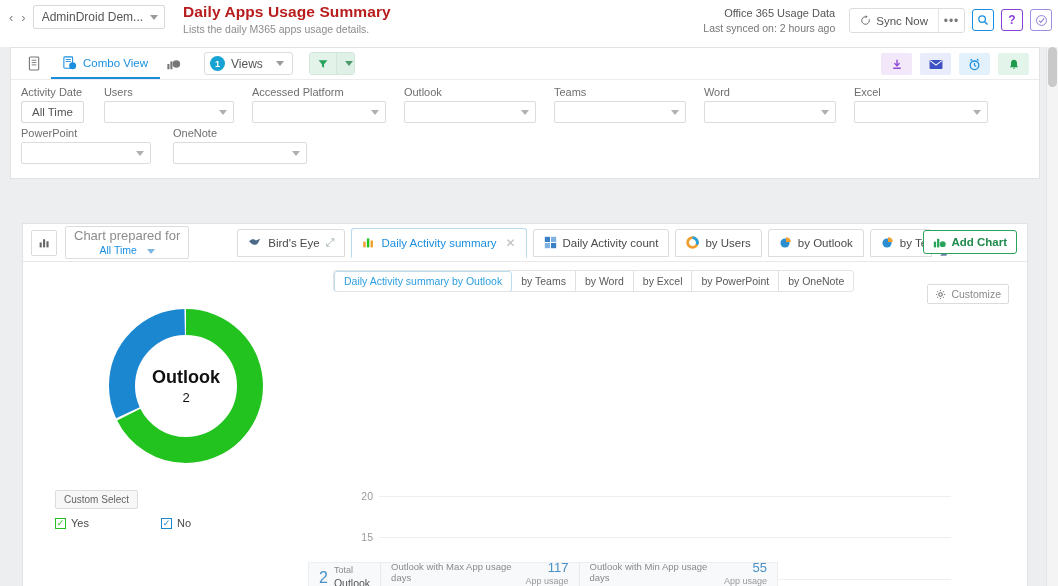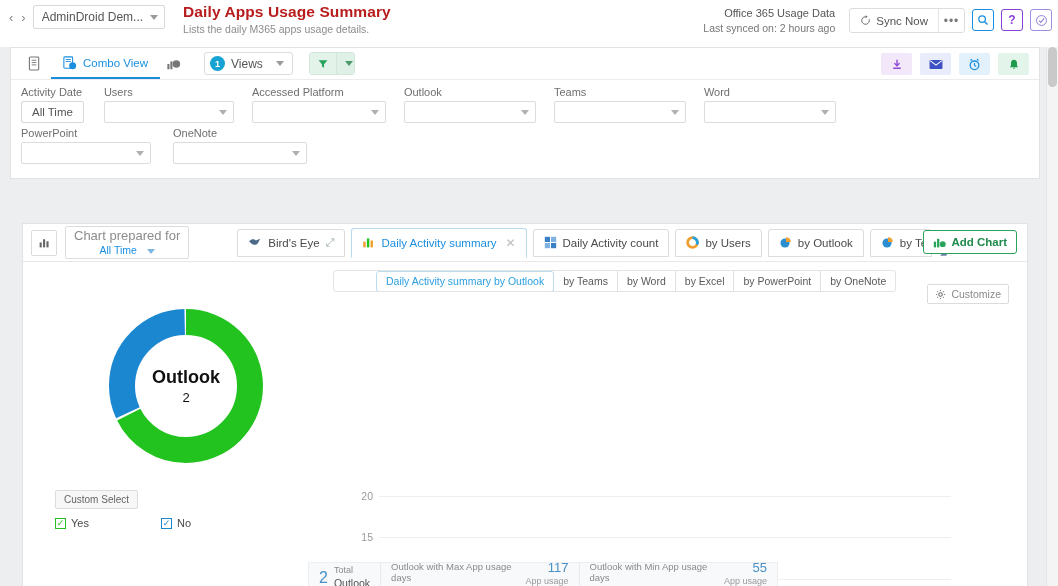--- a/index.html
+++ b/index.html
@@ -87,21 +87,21 @@
   .ctab.active { color:#1a8fe0; border-color:#b9d9ef; border-bottom-color:#fff; height:30px; }
   .ctab .xclose { color:#bbb; font-size:12px; margin-left:3px;}
   .tab-arrow { margin-left:6px; color:#6e86a6; font-size:22px; font-weight:bold; line-height:1;}
   .addchart { position:absolute; right:10px; top:6px; height:24px; border:1px solid #27a35a; border-radius:3px;
               display:flex;align-items:center;gap:5px; padding:0 9px; color:#1f8b4c; font-size:11.5px; font-weight:bold; background:#fff;}
 
   .subtabs { height:26px; display:flex; align-items:center; margin:6px 0 0 310px; }
   .stab { height:20px; display:flex;align-items:center; padding:0 9px; font-size:10.5px; color:#5a5a5a;
           border-right:1px solid #e0e0e0;}
   .stab.active { color:#2c9fe0; border:1px solid #bcdcf0; border-radius:3px; background:#fff; height:21px;}
-  .subwrap { border:1px solid #e3e3e3; border-radius:3px; display:inline-flex; height:22px; align-items:center; overflow:hidden;padding-left:42px;}
+  .subwrap { border:1px solid #e3e3e3; border-radius:3px; display:inline-flex; height:22px; align-items:center; overflow:hidden;}
   .customize { position:absolute; right:18px; top:60px; height:20px; border:1px solid #dcdcdc; border-radius:2px;
                display:flex;align-items:center;gap:5px; padding:0 7px; font-size:10.5px; color:#8a8a8a; background:#fff;}
 
   
   .donut-wrap { position:absolute; left:18px; top:72px; width:290px; }
   .donut { position:relative; width:180px; height:180px; margin:0 auto;}
   .donut-center { position:absolute; inset:0; display:flex;flex-direction:column;align-items:center;justify-content:center;}
   .donut-center .dl1 { font-size:18px; color:#111; font-weight:bold;}
   .donut-center .dl2 { font-size:13px; color:#111; margin-top:2px;}
   .cust-sel { margin:14px 0 0 14px; display:inline-block; border:1px solid #dcdcdc; border-radius:2px; padding:3px 8px;
@@ -290,20 +290,26 @@
           <div class="fsel" style="width:132px">
             <span class="caret-dn"></span>
             </div>
         </div>
         <div class="fcell">
           <span class="flabel">Word</span>
           <div class="fsel" style="width:132px">
             <span class="caret-dn"></span>
             </div>
         </div>
+        <div class="fcell" style="margin-right:0">
+          <span class="flabel">Excel</span>
+          <div class="fsel" style="width:134px">
+            <span class="caret-dn"></span>
+            </div>
+        </div>
       </div>
 
       <div class="frow" style="margin-top:4px">
         <div class="fcell" style="margin-right:22px">
           <span class="flabel">PowerPoint</span>
           <div class="fsel" style="width:130px">
             <span class="caret-dn"></span>
             </div>
         </div>
         <div class="fcell">

